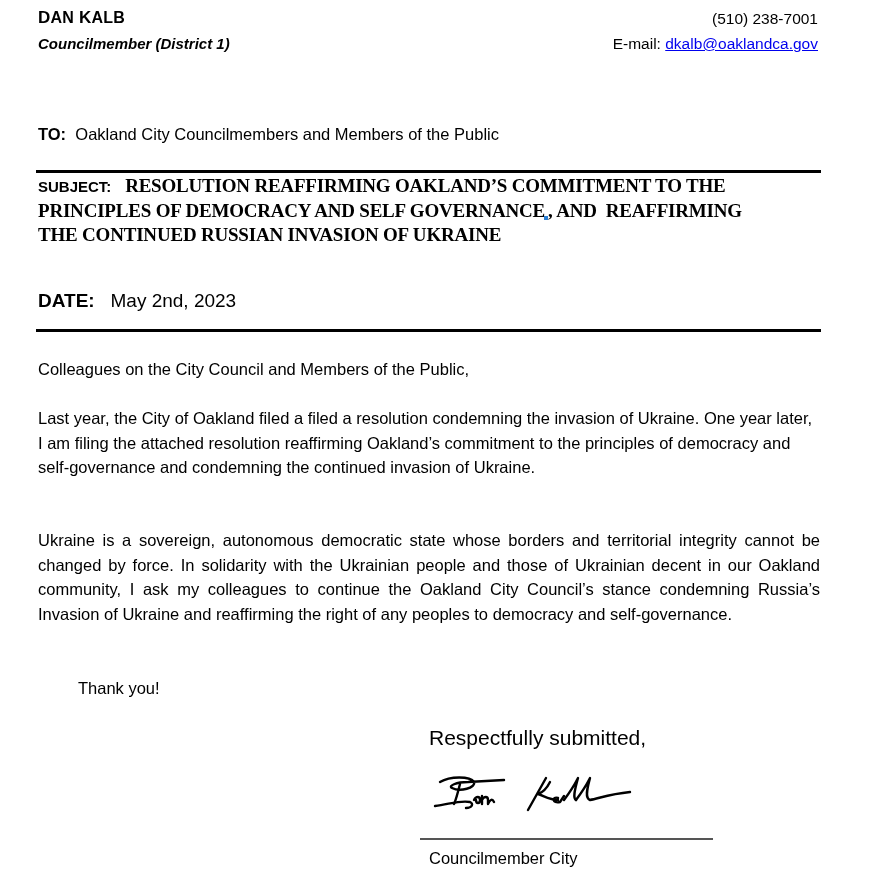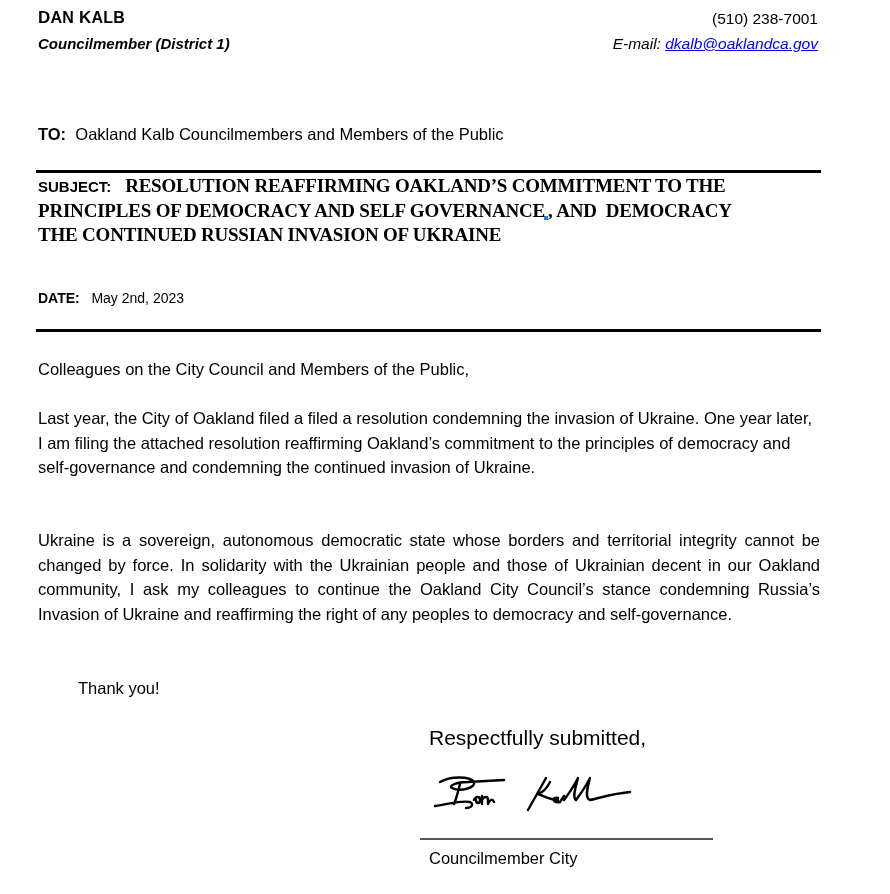--- a/index.html
+++ b/index.html
@@ -3,52 +3,52 @@
 <meta charset="utf-8">
 <style>
   html, body { margin: 0; padding: 0; background: #ffffff; }
   body { width: 890px; height: 894px; position: relative; overflow: hidden;
          font-family: "Liberation Sans", sans-serif; color: #000; }
   .abs { position: absolute; }
   .name { left: 38px; top: 8px; font-size: 17px; font-weight: bold; letter-spacing: 0.2px; }
   .name .sc { font-size: 16px; }
   .title { left: 38px; top: 35px; font-size: 15px; font-weight: bold; font-style: italic; }
   .phone { right: 72px; top: 10px; font-size: 15.5px; text-align: left; }
-  .email { right: 72px; top: 35px; font-size: 15.5px; text-align: center; font-style: italic; }
+  .email { right: 72px; top: 35px; font-size: 15.5px; text-align: center; }
   .email a { color: #0000ee; text-decoration: underline; }
   .to { left: 38px; top: 125px; font-size: 16.5px; }
   .lbl { font-weight: bold; }
   .rule { left: 36px; width: 785px; height: 3px; background: #000; }
   .subject { left: 38px; top: 174px; width: 790px; font-size: 16.5px; line-height: 24px; }
   .subject .lbl { font-family: "Liberation Sans", sans-serif; font-size: 15px; }
   .subject .st { font-family: "Liberation Serif", serif; font-weight: bold; font-size: 19px; letter-spacing: -0.2px; }
   .comma-mark { display: inline-block; width: 4px; height: 4px; background: #2a7fd4; vertical-align: -3px; margin-left: -1px; }
-  .date { left: 38px; top: 290px; font-size: 14px; }
+  .date { left: 38px; top: 290px; font-size: 19px; }
   .para { left: 38px; width: 782px; font-size: 16.5px; line-height: 24.5px; }
   .justify { text-align: justify; }
   .sig-intro { left: 429px; top: 726px; font-size: 21px; }
   .signature { left: 430px; top: 770px; }
   .sig-line { left: 420px; top: 838px; width: 293px; height: 1.5px; background: #555; }
   .sig-name { left: 429px; top: 849px; font-size: 16.5px; }
 </style>
 </head>
 <body>
 
 <div class="abs name"><span>D</span><span class="sc">AN</span> <span>K</span><span class="sc">ALB</span></div>
 <div class="abs title">Councilmember (District 1)</div>
 <div class="abs phone">(510) 238-7001</div>
 <div class="abs email"><span>E-mail:</span> <a>dkalb@oaklandca.gov</a></div>
 
-<div class="abs to"><span class="lbl">TO:</span>&nbsp; <span>Oakland Kalb Councilmembers and Members of the Public</span></div>
+<div class="abs to"><span class="lbl">TO:</span>&nbsp; <span>Oakland City Councilmembers and Members of the Public</span></div>
 
 <div class="abs rule" style="top:170px;"></div>
 
 <div class="abs subject">
   <div><span class="lbl">SUBJECT:</span>&nbsp;&nbsp; <span class="st">RESOLUTION REAFFIRMING OAKLAND’S COMMITMENT TO THE</span></div>
-  <div><span class="st">PRINCIPLES OF DEMOCRACY AND SELF GOVERNANCE</span><span class="comma-mark"></span><span class="st" style="white-space:pre;">, AND  DEMOCRACY</span></div>
+  <div><span class="st">PRINCIPLES OF DEMOCRACY AND SELF GOVERNANCE</span><span class="comma-mark"></span><span class="st" style="white-space:pre;">, AND  REAFFIRMING</span></div>
   <div><span class="st">THE CONTINUED RUSSIAN INVASION OF UKRAINE</span></div>
 </div>
 
 <div class="abs date"><span class="lbl">DATE:</span>&nbsp;&nbsp; <span>May 2nd, 2023</span></div>
 
 <div class="abs rule" style="top:329px;"></div>
 
 <div class="abs para" style="top:357px;">Colleagues on the City Council and Members of the Public,</div>
 <div class="abs para" style="top:406px;">Last year, the City of Oakland filed a filed a resolution condemning the invasion of Ukraine. One year later, I am filing the attached resolution reaffirming Oakland’s commitment to the principles of democracy and self-governance and condemning the continued invasion of Ukraine.</div>
 <div class="abs para justify" style="top:528px;">Ukraine is a sovereign, autonomous democratic state whose borders and territorial integrity cannot be changed by force. In solidarity with the Ukrainian people and those of Ukrainian decent in our Oakland community, I ask my colleagues to continue the Oakland City Council’s stance condemning Russia’s Invasion of Ukraine and reaffirming the right of any peoples to democracy and self-governance.</div>

